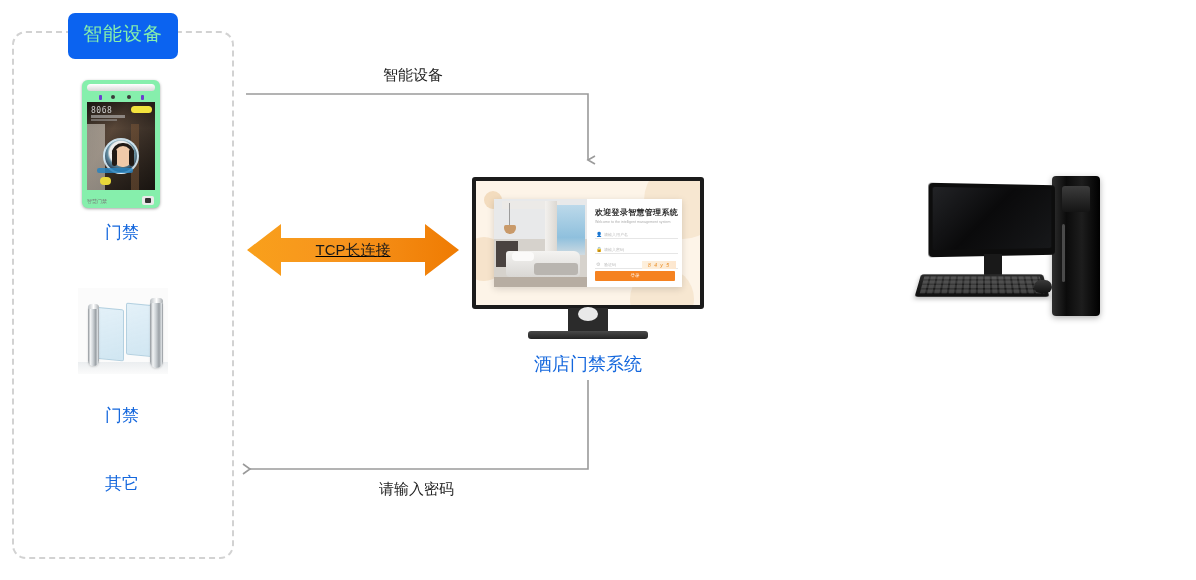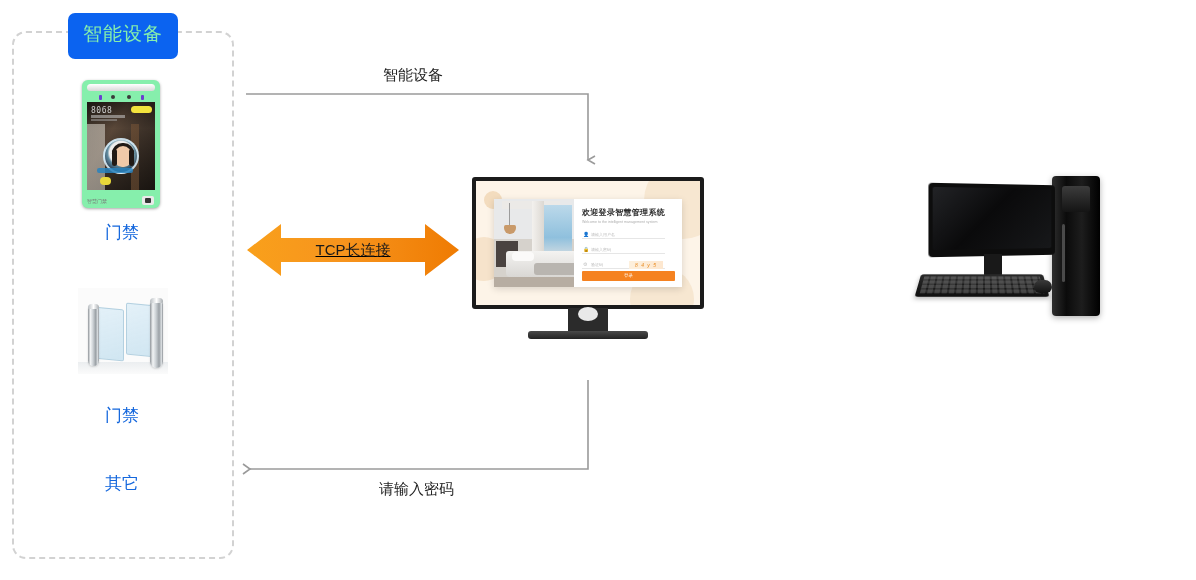--- a/index.html
+++ b/index.html
@@ -348,21 +348,21 @@
     border-radius:3px;
     background:#b9b5b0;
   }
   .lp-rug {
     position:absolute; left:0; bottom:0;
     width:96px; height:10px;
     background:#b7ada2;
   }
   .login-form {
     flex: 1;
-    padding: 8px 17px 6px 8px;
+    padding: 8px 4px 6px 8px;
     box-sizing: border-box;
     position: relative;
   }
   .lf-title {
     font-size: 8px;
     font-weight: bold;
     color: #2b2b2b;
     letter-spacing: .3px;
     white-space: nowrap;
   }
@@ -663,20 +663,21 @@
               <span><i class="dot off"></i><span>用户登录</span></span>
             </div>
             <div class="lf-btn">登录</div>
           </div>
         </div>
       </div>
     </div>
     <div class="mon-neck"></div>
     <div class="mon-base"></div>
   </div>
+  <div class="caption" style="left:498px; top:352px; width:180px; font-size:18px;">酒店门禁系统</div>
 
   <div class="pc">
     <div class="pc-tower"></div>
     <div class="pc-mon">
         <div class="pc-mon-screen"></div>
       </div>
     <div class="pc-neck"></div>
     <div class="pc-foot"></div>
     <div class="pc-kb"></div>
     <div class="pc-mouse"></div>

